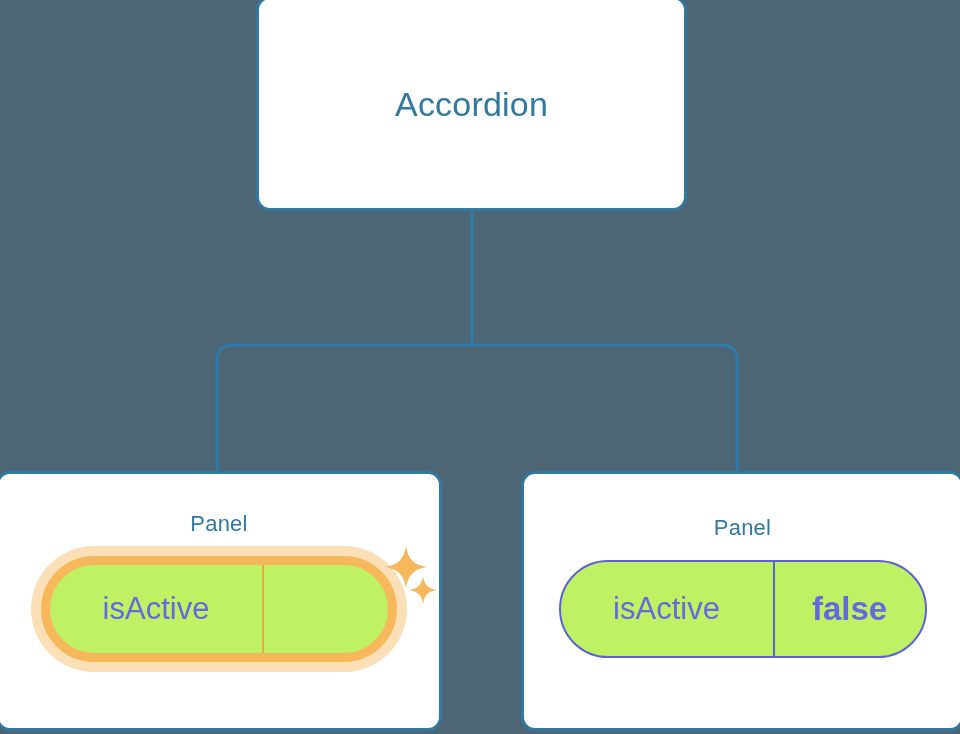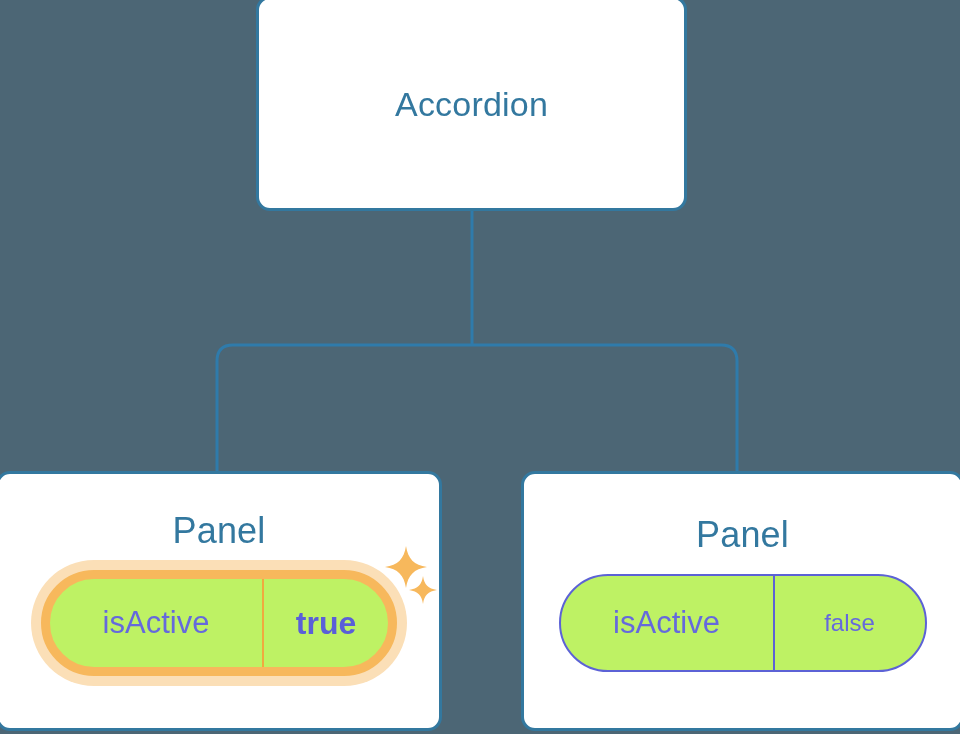--- a/index.html
+++ b/index.html
@@ -39,21 +39,21 @@
     border: 3px solid #33789f;
     border-radius: 14px;
     box-sizing: border-box;
     display: flex;
     flex-direction: column;
     align-items: center;
   }
 
   .node-title {
     color: #33789f;
-    font-size: 36px;
+    font-size: 22px;
     font-weight: 400;
     letter-spacing: 0.2px;
     line-height: 1;
     white-space: nowrap;
   }
 
   
   #node-accordion {
     left: 256px;
     top: -4px;
@@ -108,22 +108,22 @@
     border-radius: 49px;
   }
   .pill-normal .prop-key {
     width: 214px;
     font-size: 31px;
     font-weight: 400;
     border-right: 2px solid #5c62d6;
   }
   .pill-normal .prop-value {
     flex: 1;
-    font-size: 24px;
-    font-weight: 400;
+    font-size: 33px;
+    font-weight: 700;
   }
 
   
   .pill-highlight-wrap {
     position: relative;
     margin-top: 11px;
     width: 376px;
     height: 126px;
   }
   .pill-halo {
@@ -194,21 +194,20 @@
     <div class="node-title">Accordion</div>
   </div>
 
   <div class="node-card" id="node-panel-left">
     <div class="node-title">Panel</div>
 
     <div class="pill-highlight-wrap">
       <div class="pill-halo"></div>
       <div class="prop-pill pill-highlight">
         <div class="prop-key">isActive</div>
-        <div class="prop-value">true</div>
       </div>
     </div>
   </div>
 
   <svg class="sparkle" id="sparkle-large" viewBox="0 0 44 44" aria-hidden="true">
     <path d="M22 1 C24 14 30 20 43 22 C30 24 24 30 22 43 C20 30 14 24 1 22 C14 20 20 14 22 1 Z" fill="#f7b85c"></path>
   </svg>
   <svg class="sparkle" id="sparkle-small" viewBox="0 0 30 30" aria-hidden="true">
     <path d="M15 1 C16.4 10 20 13.6 29 15 C20 16.4 16.4 20 15 29 C13.6 20 10 16.4 1 15 C10 13.6 13.6 10 15 1 Z" fill="#f7b85c"></path>
   </svg>

